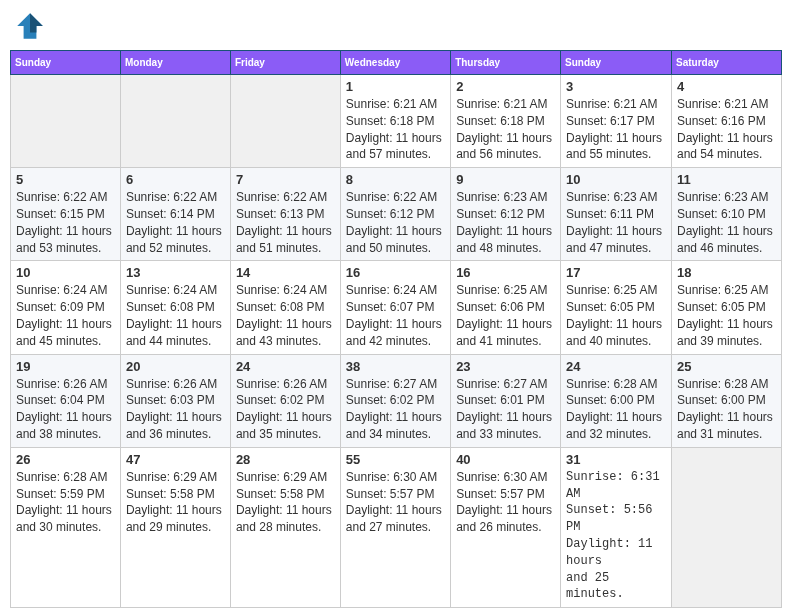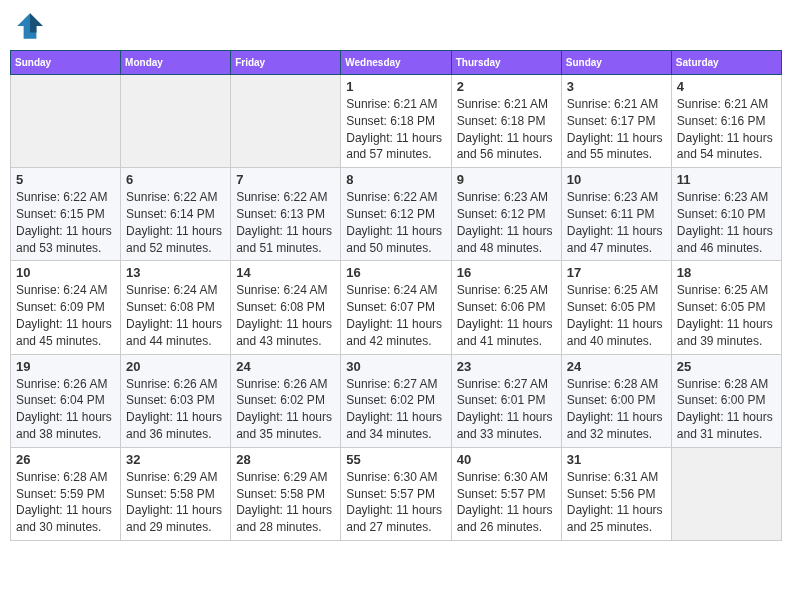--- a/index.html
+++ b/index.html
@@ -272,21 +272,21 @@
 and 36 minutes.</div>
         </td>
         <td>
           <span class="day-number">24</span>
           <div class="day-info" style="white-space: pre-line;">Sunrise: 6:26 AM
 Sunset: 6:02 PM
 Daylight: 11 hours
 and 35 minutes.</div>
         </td>
         <td>
-          <span class="day-number">30</span>
+          <span class="day-number">38</span>
           <div class="day-info" style="white-space: pre-line;">Sunrise: 6:27 AM
 Sunset: 6:02 PM
 Daylight: 11 hours
 and 34 minutes.</div>
         </td>
         <td>
           <span class="day-number">23</span>
           <div class="day-info" style="white-space: pre-line;">Sunrise: 6:27 AM
 Sunset: 6:01 PM
 Daylight: 11 hours
@@ -309,21 +309,21 @@
       </tr>
       <tr class="week-row">
         <td>
           <span class="day-number">26</span>
           <div class="day-info" style="white-space: pre-line;">Sunrise: 6:28 AM
 Sunset: 5:59 PM
 Daylight: 11 hours
 and 30 minutes.</div>
         </td>
         <td>
-          <span class="day-number">32</span>
+          <span class="day-number">47</span>
           <div class="day-info" style="white-space: pre-line;">Sunrise: 6:29 AM
 Sunset: 5:58 PM
 Daylight: 11 hours
 and 29 minutes.</div>
         </td>
         <td>
           <span class="day-number">28</span>
           <div class="day-info" style="white-space: pre-line;">Sunrise: 6:29 AM
 Sunset: 5:58 PM
 Daylight: 11 hours
@@ -338,21 +338,21 @@
         </td>
         <td>
           <span class="day-number">40</span>
           <div class="day-info" style="white-space: pre-line;">Sunrise: 6:30 AM
 Sunset: 5:57 PM
 Daylight: 11 hours
 and 26 minutes.</div>
         </td>
         <td>
           <span class="day-number">31</span>
-          <div class="day-info" style="white-space: pre-line;">Sunrise: 6:31 AM
+          <div class="day-info" style="white-space: pre-line; font-family: Liberation Mono, monospace;">Sunrise: 6:31 AM
 Sunset: 5:56 PM
 Daylight: 11 hours
 and 25 minutes.</div>
         </td>
         <td class="empty-cell"></td>
       </tr>
     </tbody>
 </table>
 
 </body></html>

